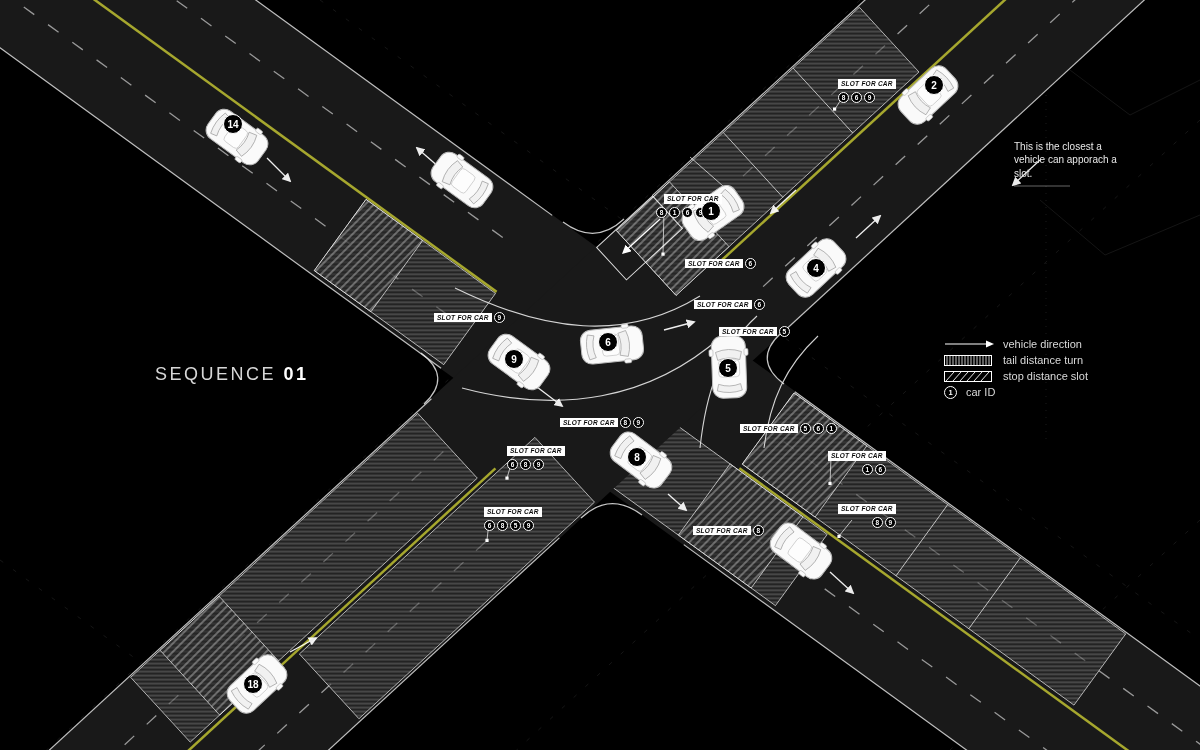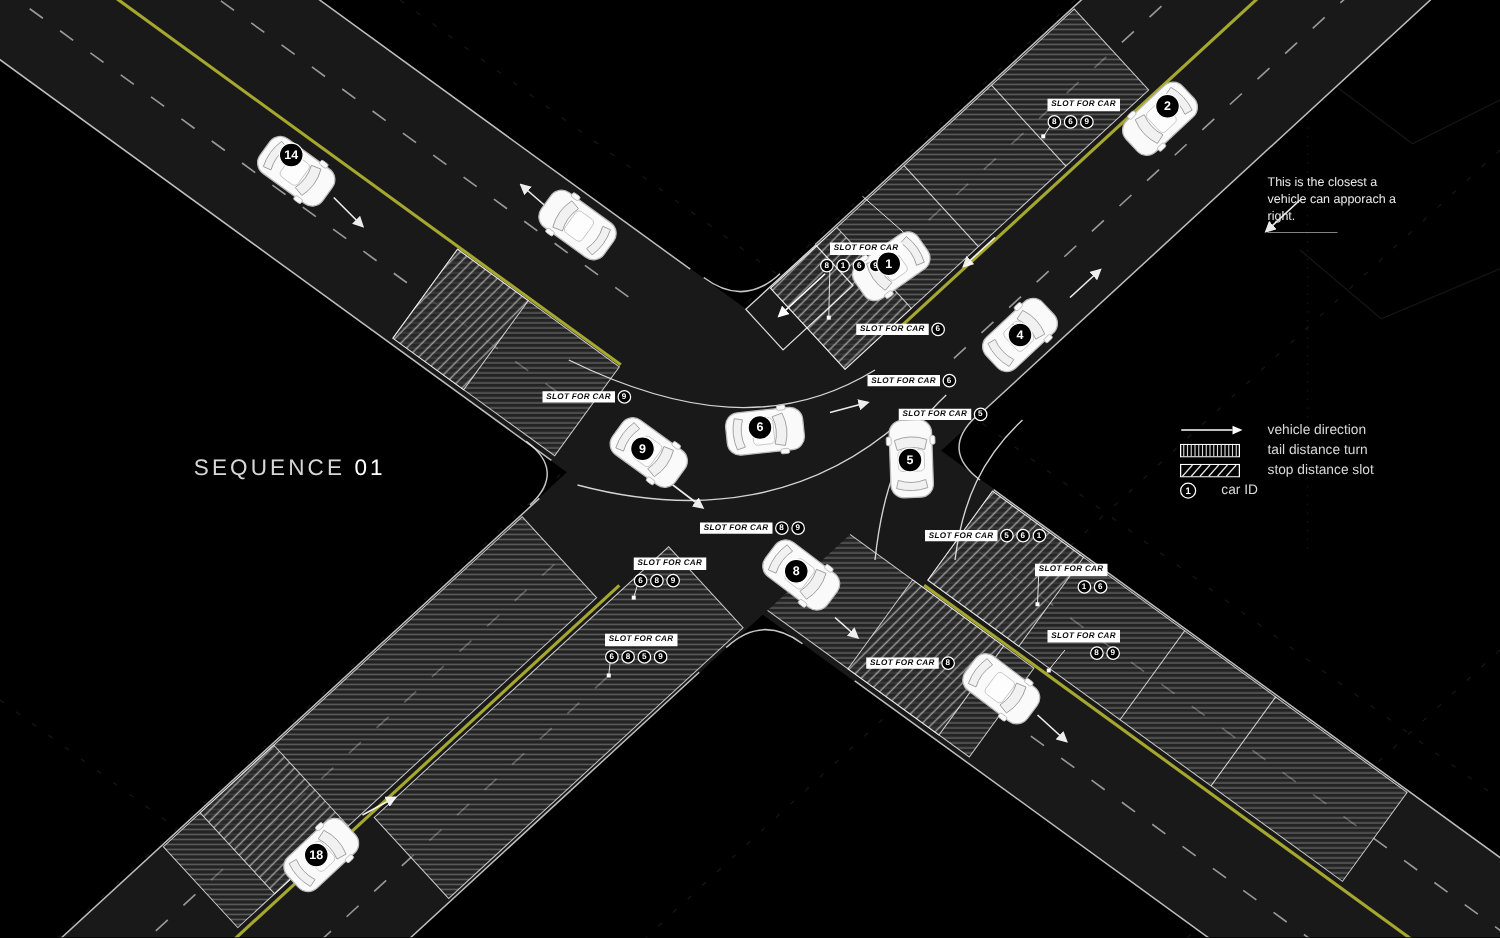--- a/index.html
+++ b/index.html
@@ -23,27 +23,27 @@
   .badge{position:absolute;z-index:6;width:20px;height:20px;border-radius:50%;background:#000;
          border:1.5px solid #fff;color:#fff;font-weight:bold;font-size:10px;display:flex;
          align-items:center;justify-content:center;box-sizing:border-box;transform:translate(-50%,-50%);}
 
   
   .annotation{position:absolute;z-index:5;color:#e8e8e8;font-size:10px;line-height:1.34;}
   .annotation.right{text-align:right;}
 
   
   .legend{position:absolute;left:944px;top:336px;z-index:5;}
-  .legend-row{display:flex;align-items:center;gap:20px;height:16px;color:#d9d9d9;font-size:11px;}
+  .legend-row{display:flex;align-items:center;gap:9px;height:16px;color:#d9d9d9;font-size:11px;}
   .legend-swatch{flex:0 0 auto;display:flex;align-items:center;}
   .legend-circle{width:13px;height:13px;font-size:7.5px;background:transparent;}
 
   
   .title{position:absolute;left:155px;top:364px;z-index:5;font-size:18px;letter-spacing:2.5px;color:#d7d7d7;}
-  .title .seq-num{color:#ffffff;font-weight:normal;}
+  .title .seq-num{color:#ffffff;font-weight:bold;}
 </style>
 </head>
 <body>
 
 <div class="stage">
 
 <svg class="scene" width="1200" height="750" viewBox="0 0 1200 750">
   <defs>
     <pattern id="tailA" width="4" height="4" patternUnits="userSpaceOnUse" patternTransform="rotate(-36)">
       <rect width="4" height="4" fill="rgba(44,44,44,0.55)"></rect>
@@ -328,21 +328,21 @@
   </span>
 </div>
 
 <div class="slot-label" style="left:693px;top:525px">
   <span class="slot-box">SLOT FOR CAR</span>
   <span class="slot-circles">
         <span class="ncircle">8</span>
       </span>
 </div>
 
-<div class="annotation" style="left:1014px;top:140px;width:114px">This is the closest a vehicle can apporach a right.</div>
+<div class="annotation" style="left:1014px;top:140px;width:114px">This is the closest a vehicle can apporach a slot.</div>
 
 <div class="legend">
   <div class="legend-row">
     <span class="legend-swatch">
       <svg width="50" height="10">
             <line x1="1" y1="5" x2="42" y2="5" stroke="#fff" stroke-width="1.2"></line>
             <path d="M42,1.5 L50,5 L42,8.5 Z" fill="#fff"></path>
           </svg>
     </span>
     <span>vehicle direction</span>

